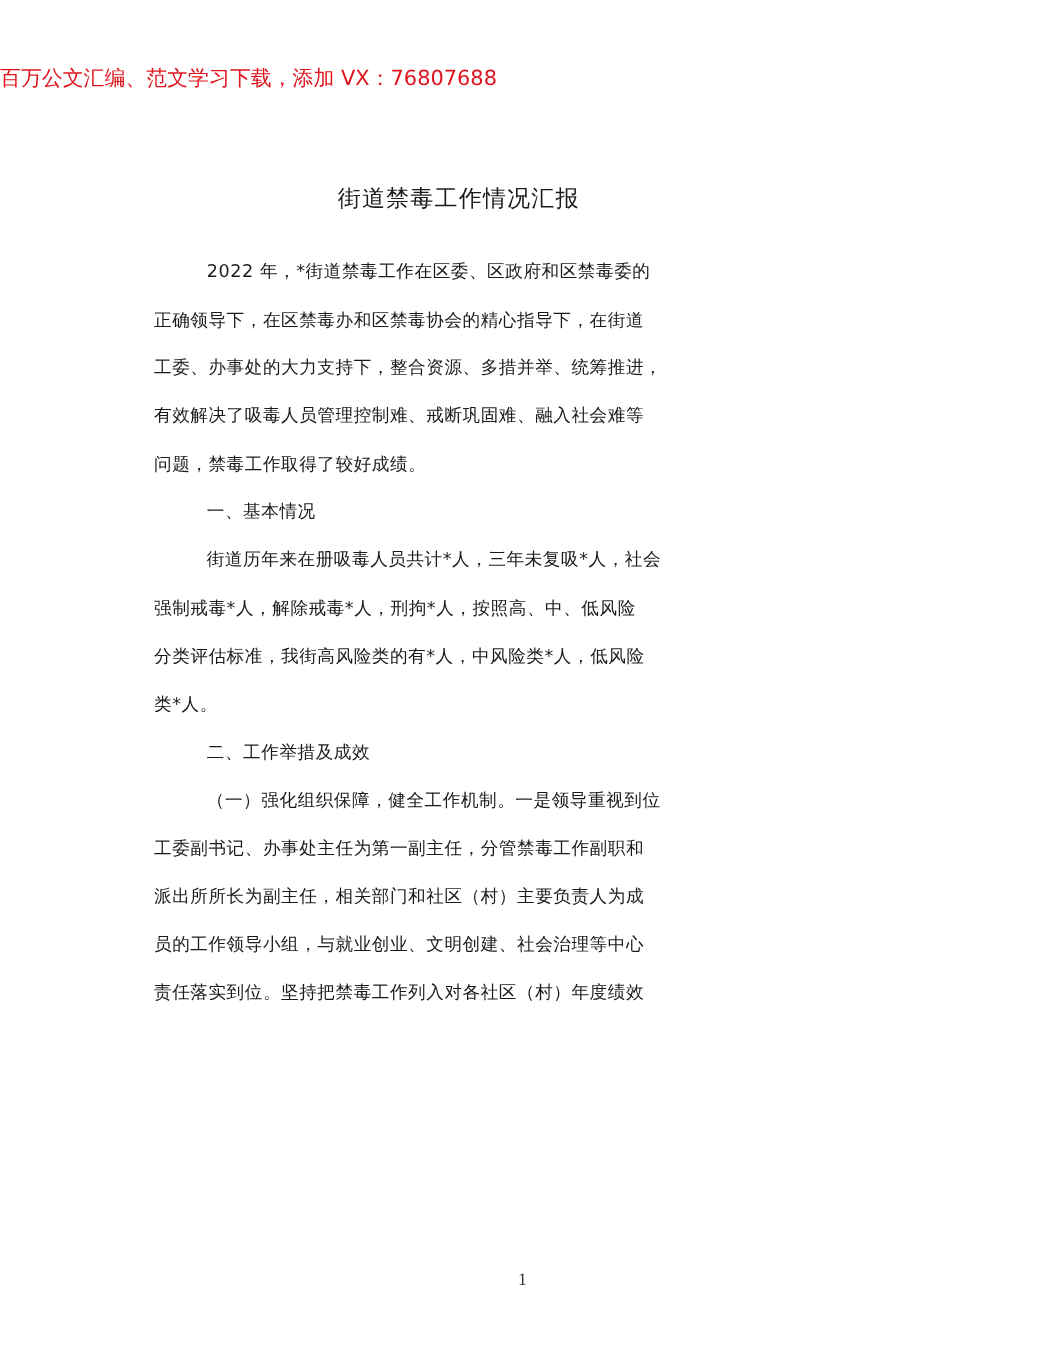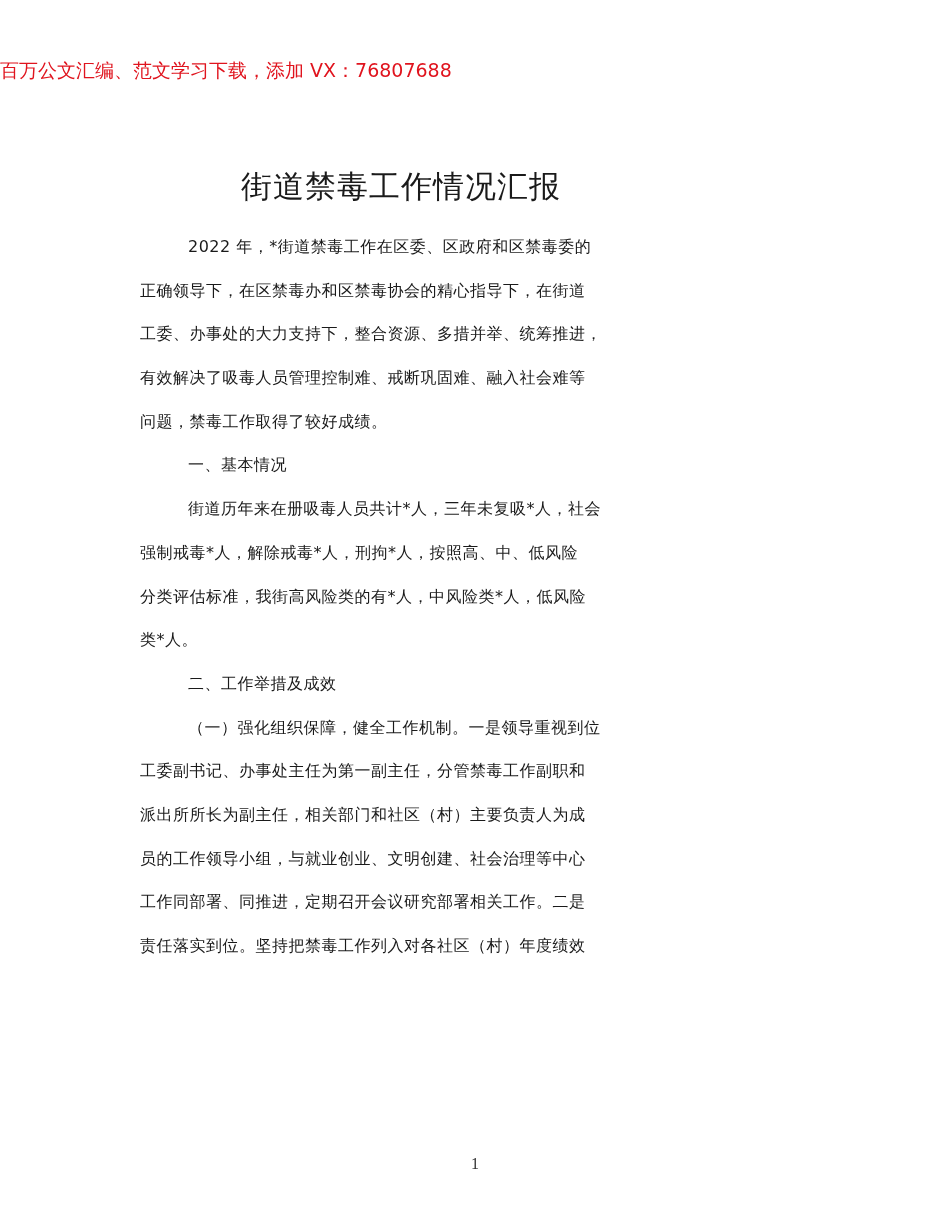--- a/index.html
+++ b/index.html
@@ -25,24 +25,25 @@
       font-size: 19px;
       letter-spacing: 0px;
       white-space: nowrap;
     }
     .doc-title {
       position: absolute;
       top: 166px;
       left: 0;
       width: 802px;
       text-align: center;
-      font-size: 31px;
+      font-size: 21px;
       color: #1a1a1a;
       white-space: nowrap;
       letter-spacing: 1px;
+      padding-left: 16px;
     }
     .body-text {
       position: absolute;
       top: 225px;
       left: 140px;
       width: 700px;
     }
     .line {
       font-size: 16px;
       height: 43.7px;
@@ -89,18 +90,17 @@
     <div class="line">类*人。</div>
   </div>
   <div>
     <div class="line indent">二、工作举措及成效</div>
   </div>
   <div>
     <div class="line indent">（一）强化组织保障，健全工作机制。一是领导重视到位</div>
     <div class="line">工委副书记、办事处主任为第一副主任，分管禁毒工作副职和</div>
     <div class="line">派出所所长为副主任，相关部门和社区（村）主要负责人为成</div>
     <div class="line">员的工作领导小组，与就业创业、文明创建、社会治理等中心</div>
-    <div class="line">工作同部署、同推进，定期召开会议研究部署相关工作。二是</div>
     <div class="line">责任落实到位。坚持把禁毒工作列入对各社区（村）年度绩效</div>
   </div>
 </div>
 
 <div class="page-number">1</div>
 
 </body></html>

